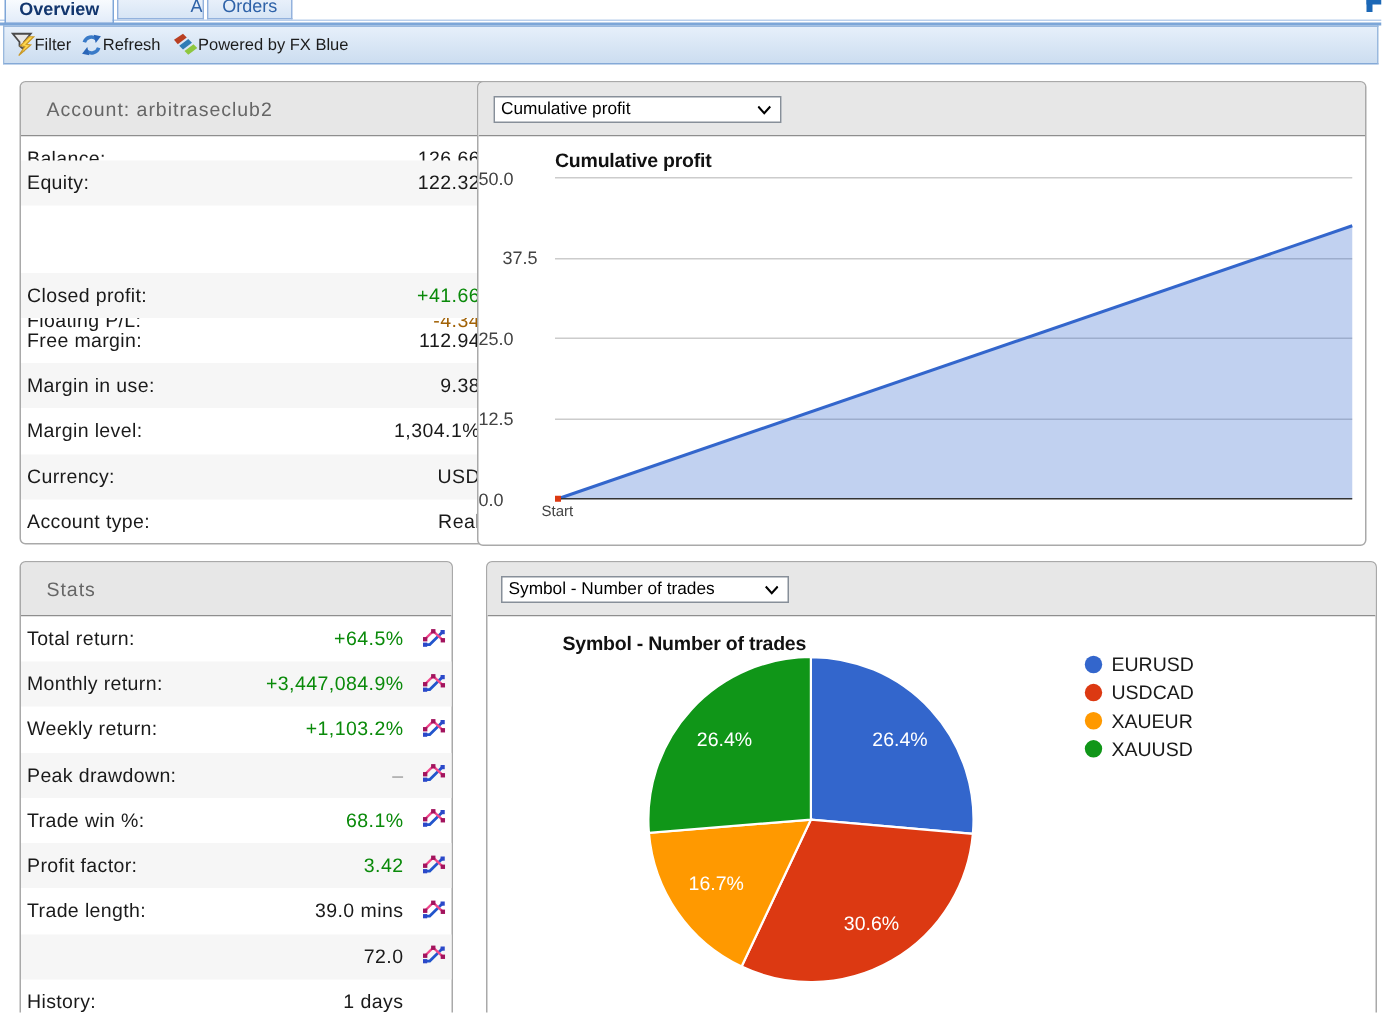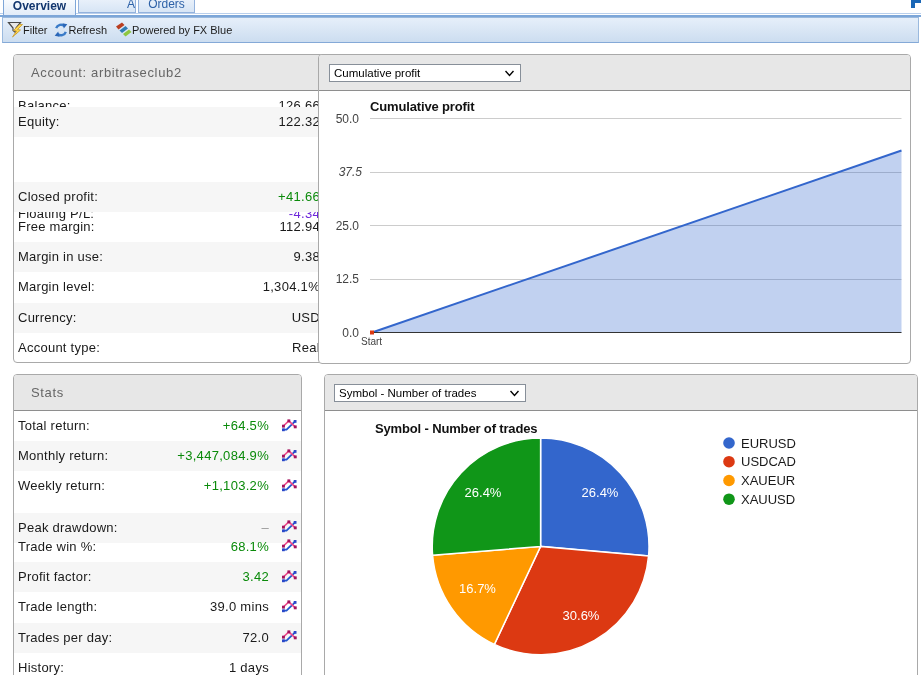--- a/index.html
+++ b/index.html
@@ -29,32 +29,32 @@
 .panel { position:absolute; background:#fff; border:1px solid #a9a9a9; border-radius:4px; }
 .phead { position:absolute; left:0; top:0; right:0; height:36px; background:#e7e7e7;
   border-bottom:1px solid #8e8e8e; border-radius:3px 3px 0 0; }
 .ptitle { position:absolute; left:17px; top:0; height:35px; line-height:35px; font-size:13px;
   color:#666; letter-spacing:0.65px; }
 .row { position:absolute; left:0; right:0; height:30px; font-size:13px; color:#1a1a1a; }
 .row.alt { background:#f6f6f6; }
 .rlab { position:absolute; left:4px; top:0; height:30px; line-height:30px; letter-spacing:0.25px; }
 .rval { position:absolute; right:32px; top:0; height:30px; line-height:30px; text-align:right; letter-spacing:0.3px; }
 .green { color:#0a8a0a; }
-.red { color:#6d28d9;text-align:right; }
+.red { color:#a16207;text-align:right; }
 .gray { color:#999; }
 .ricon { position:absolute; right:4.5px; top:7.5px; width:15px; height:13px; }
 
 
 .dd { position:absolute; height:18px; width:192px; background:#fff; border:1px solid #878f99;
   font-size:11.5px; color:#000; line-height:16px; padding-left:4px; }
 .dd svg { position:absolute; right:6px; top:5px; }
 
 
 .ctitle { position:absolute; font-size:13px; font-weight:bold; color:#111; letter-spacing:-0.15px; }
-.ylab { position:absolute; width:40px; text-align:right; font-size:12px; color:#434343; height:14px; line-height:14px; }
+.ylab { position:absolute; width:40px; font-size:12px; color:#434343; height:14px; line-height:14px; }
 .xlab { position:absolute; font-size:10px; color:#434343; }
 </style>
 </head>
 <body>
 
 <div id="tabline1"></div>
 <div id="tabline2"></div>
 
 <div class="tab active" style="left:3px; width:73px;">Overview</div>
 <div class="tab" style="left:78px; width:58px;padding-left:48px;">Analysis</div>
@@ -177,21 +177,21 @@
     <line x1="51" y1="27.5" x2="582.5" y2="27.5" stroke="#ccc"></line>
     <line x1="51" y1="81.5" x2="582.5" y2="81.5" stroke="#ccc"></line>
     <line x1="51" y1="134.5" x2="582.5" y2="134.5" stroke="#ccc"></line>
     <line x1="51" y1="188.5" x2="582.5" y2="188.5" stroke="#ccc"></line>
     <polygon points="53,241.5 582.5,59.5 582.5,241.5" fill="#3366cc" fill-opacity="0.3"></polygon>
     <line x1="53" y1="241.5" x2="582.5" y2="59.5" stroke="#3366cc" stroke-width="2"></line>
     <line x1="51" y1="241.5" x2="582.5" y2="241.5" stroke="#333" stroke-width="1"></line>
     <rect x="51" y="239.5" width="4" height="4" fill="#dc3912"></rect>
   </svg>
   <div class="ylab" style="left:0px; top:56.5px;">50.0</div>
-  <div class="ylab" style="left:3px; top:110px;font-style:italic;">37.5</div>
+  <div class="ylab" style="left:16px; top:110px;">37.5</div>
   <div class="ylab" style="left:0px; top:163.5px;">25.0</div>
   <div class="ylab" style="left:0px; top:217px;">12.5</div>
   <div class="ylab" style="left:0px; top:270.5px;">0.0</div>
   <div class="xlab" style="left:42px; top:281px;">Start</div>
 </div>
 
 <div class="panel" style="left:13px; top:374px; width:289px; height:308px;">
   <div class="phead">
       <div class="ptitle">Stats</div>
     </div>
@@ -228,21 +228,21 @@
         <svg class="ricon" viewBox="0 0 15 13">
           <polyline points="1,10.7 4.5,10.7 13,2.3" fill="none" stroke="#2255cc" stroke-width="1.8"></polyline>
           <rect x="0" y="9.4" width="2.8" height="2.8" fill="#2b48c9"></rect>
           <rect x="11.7" y="1" width="2.8" height="2.8" fill="#2b48c9"></rect>
           <polyline points="1.4,7 6.8,1.8 13.2,7.8" fill="none" stroke="#f0478c" stroke-width="1.6"></polyline>
           <rect x="0" y="5.7" width="2.9" height="2.9" fill="#a2135d"></rect>
           <rect x="5.4" y="0.4" width="2.9" height="2.9" fill="#a2135d"></rect>
           <rect x="11.8" y="6.4" width="2.9" height="2.9" fill="#a2135d"></rect>
         </svg>
       </div>
-      <div class="row alt" style="top:126.66px;margin-top:11px;">
+      <div class="row alt" style="top:126.66px;">
         <div class="rlab">Peak drawdown:</div>
         <div class="rval gray">–</div>
         <svg class="ricon" viewBox="0 0 15 13">
           <polyline points="1,10.7 4.5,10.7 13,2.3" fill="none" stroke="#2255cc" stroke-width="1.8"></polyline>
           <rect x="0" y="9.4" width="2.8" height="2.8" fill="#2b48c9"></rect>
           <rect x="11.7" y="1" width="2.8" height="2.8" fill="#2b48c9"></rect>
           <polyline points="1.4,7 6.8,1.8 13.2,7.8" fill="none" stroke="#f0478c" stroke-width="1.6"></polyline>
           <rect x="0" y="5.7" width="2.9" height="2.9" fill="#a2135d"></rect>
           <rect x="5.4" y="0.4" width="2.9" height="2.9" fill="#a2135d"></rect>
           <rect x="11.8" y="6.4" width="2.9" height="2.9" fill="#a2135d"></rect>
@@ -281,21 +281,20 @@
           <polyline points="1,10.7 4.5,10.7 13,2.3" fill="none" stroke="#2255cc" stroke-width="1.8"></polyline>
           <rect x="0" y="9.4" width="2.8" height="2.8" fill="#2b48c9"></rect>
           <rect x="11.7" y="1" width="2.8" height="2.8" fill="#2b48c9"></rect>
           <polyline points="1.4,7 6.8,1.8 13.2,7.8" fill="none" stroke="#f0478c" stroke-width="1.6"></polyline>
           <rect x="0" y="5.7" width="2.9" height="2.9" fill="#a2135d"></rect>
           <rect x="5.4" y="0.4" width="2.9" height="2.9" fill="#a2135d"></rect>
           <rect x="11.8" y="6.4" width="2.9" height="2.9" fill="#a2135d"></rect>
         </svg>
       </div>
       <div class="row alt" style="top:247.54px;">
-        <div class="rlab">Trades per day:</div>
         <div class="rval ">72.0</div>
         <svg class="ricon" viewBox="0 0 15 13">
           <polyline points="1,10.7 4.5,10.7 13,2.3" fill="none" stroke="#2255cc" stroke-width="1.8"></polyline>
           <rect x="0" y="9.4" width="2.8" height="2.8" fill="#2b48c9"></rect>
           <rect x="11.7" y="1" width="2.8" height="2.8" fill="#2b48c9"></rect>
           <polyline points="1.4,7 6.8,1.8 13.2,7.8" fill="none" stroke="#f0478c" stroke-width="1.6"></polyline>
           <rect x="0" y="5.7" width="2.9" height="2.9" fill="#a2135d"></rect>
           <rect x="5.4" y="0.4" width="2.9" height="2.9" fill="#a2135d"></rect>
           <rect x="11.8" y="6.4" width="2.9" height="2.9" fill="#a2135d"></rect>
         </svg>

